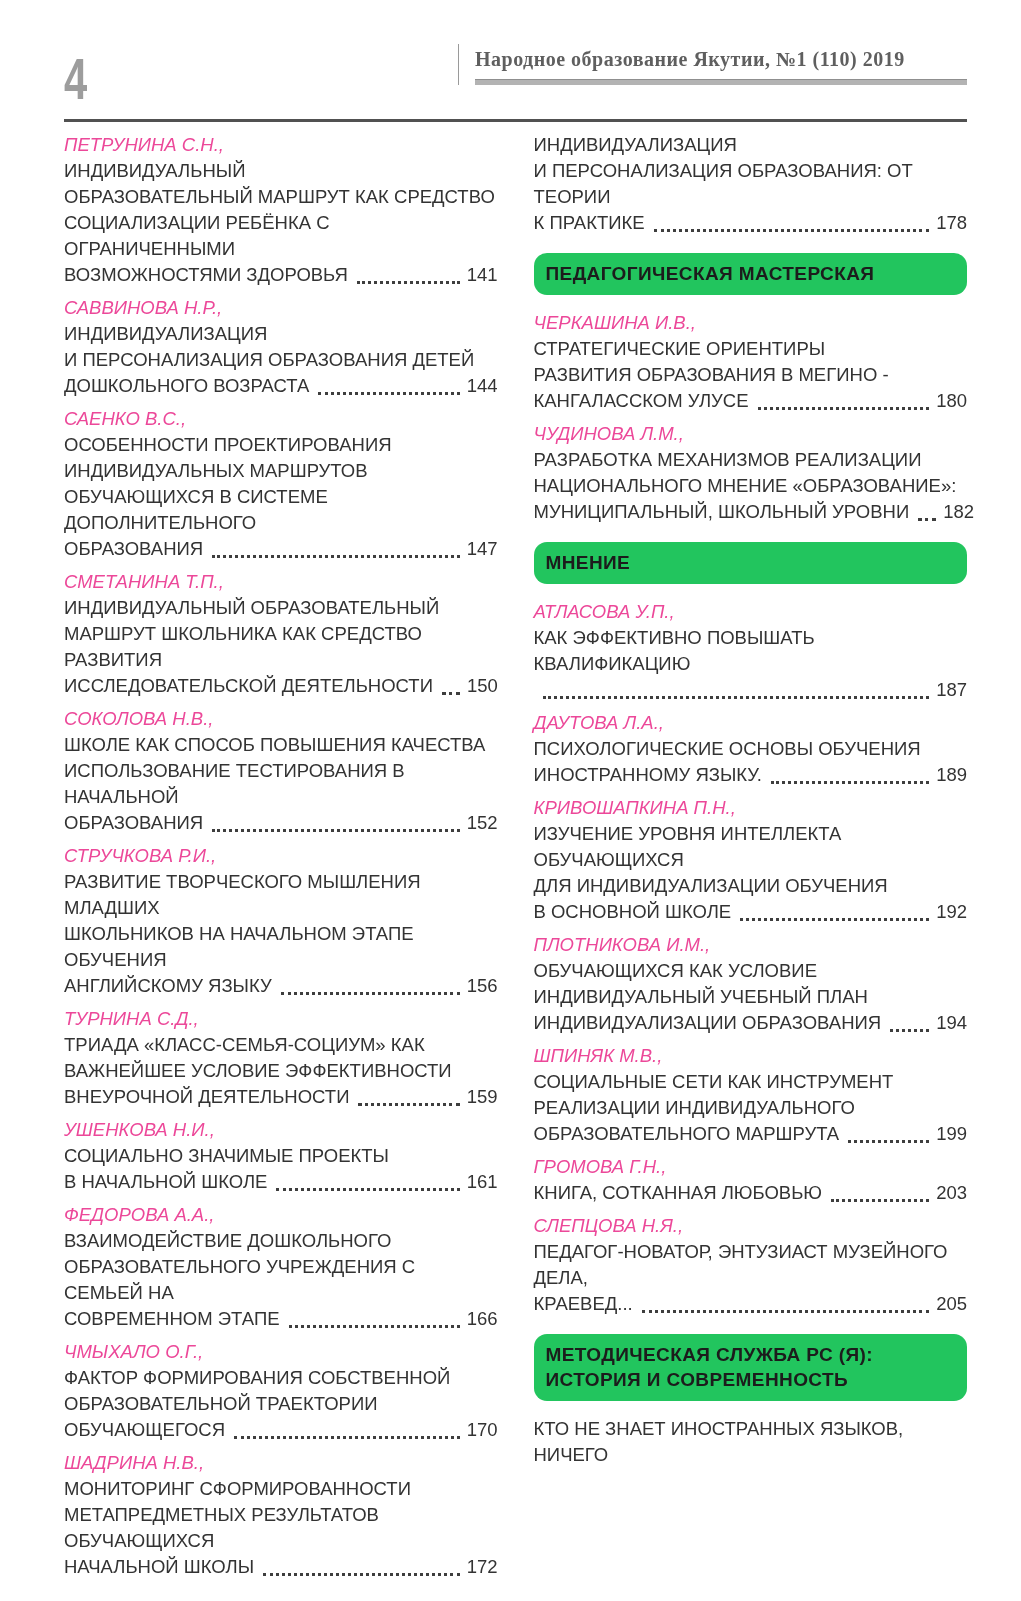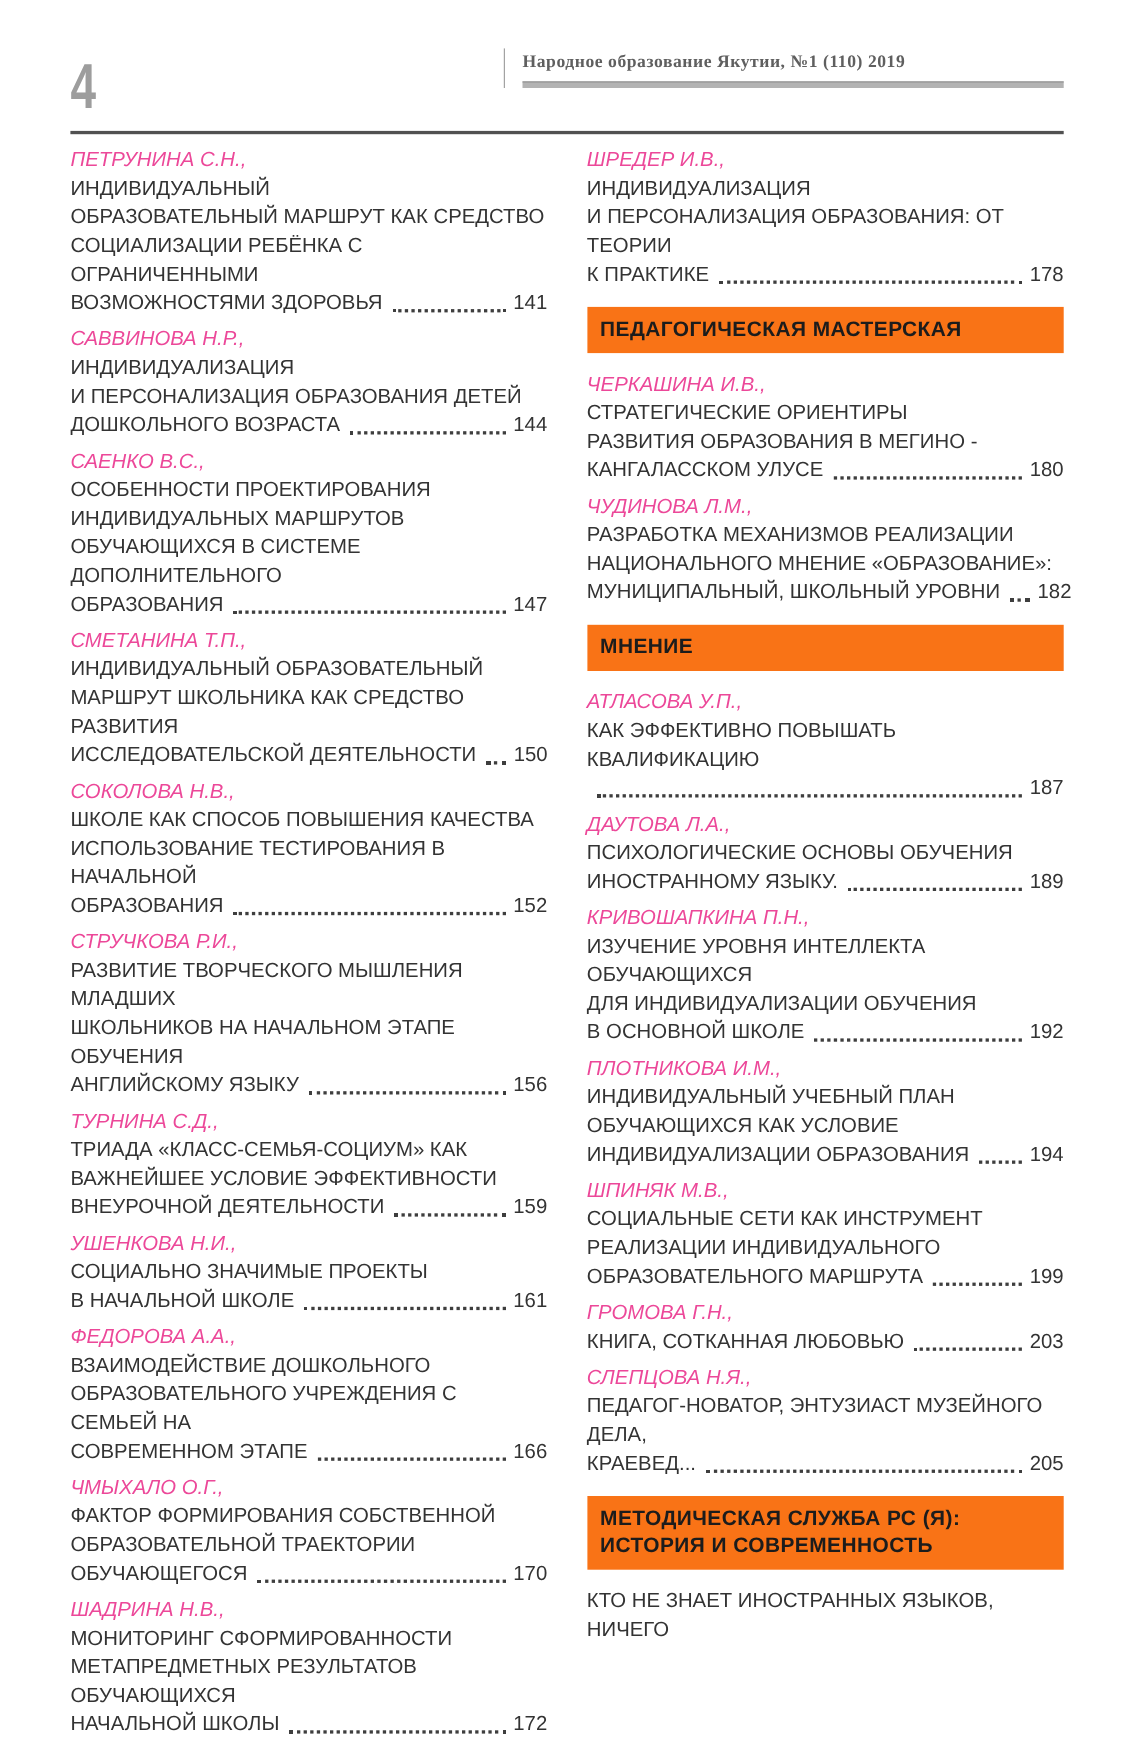--- a/index.html
+++ b/index.html
@@ -15,21 +15,21 @@
   .page-number {
     font-size:58px; font-weight:bold; color:#9d9d9d; line-height:1;
     transform:scaleX(.72); transform-origin:left top; margin-top:6px;
   }
   .journal-title-box {
     margin-left:auto; width:492px;
     border-left:1px solid #9a9a9a; padding:4px 0 0 16px;
   }
   .journal-title {
     font-family:"Liberation Serif", serif; font-weight:bold;
-    font-size:16px; color:#5f5f5f; letter-spacing:.5px; white-space:nowrap;
+    font-size:20px; color:#5f5f5f; letter-spacing:.5px; white-space:nowrap;
   }
   .journal-title-underline {
     height:5px; background:#b3b3b3; margin-top:8px;
     border-top:1px solid #8f8f8f;
   }
   .main-rule { height:3px; background:#515151; margin-top:11px; }
 
   
   .columns { display:flex; gap:36px; padding-top:10px; }
   .col { flex:1 1 0; min-width:0; }
@@ -40,25 +40,26 @@
   .tline-last { display:flex; align-items:flex-end; }
   .tline-last .t { white-space:nowrap; }
   .leader {
     flex:1 1 auto; min-width:18px;
     border-bottom:3px dotted #3e3e3e;
     margin:0 7px 4px 9px;
   }
   .pg { white-space:nowrap; }
 
   .section-bar {
-    background:#f97316; color:#1c1c1c;
+    background:#22c55e; color:#1c1c1c;
     font-weight:bold; font-size:19px; line-height:25px;
     letter-spacing:.4px;
     padding:8px 12px 9px 12px;
     margin:17px 0 15px 0;
+    border-radius:13px;
   }
 </style>
 </head>
 <body>
 
 <div class="page">
 
   <div class="page-header">
     <div class="page-number">4</div>
     <div class="journal-title-box">
@@ -178,21 +179,20 @@
           <div class="tline">МЕТАПРЕДМЕТНЫХ РЕЗУЛЬТАТОВ ОБУЧАЮЩИХСЯ</div>
           <div class="tline tline-last">
             <span class="t">НАЧАЛЬНОЙ ШКОЛЫ</span>
             <span class="leader"></span>
             <span class="pg">172</span>
           </div>
         </div>
       </div>
     <div class="col" id="col-right">
         <div class="entry">
-          <div class="author">ШРЕДЕР И.В.,</div>
           <div class="tline">ИНДИВИДУАЛИЗАЦИЯ</div>
           <div class="tline">И ПЕРСОНАЛИЗАЦИЯ ОБРАЗОВАНИЯ: ОТ ТЕОРИИ</div>
           <div class="tline tline-last">
             <span class="t">К ПРАКТИКЕ</span>
             <span class="leader"></span>
             <span class="pg">178</span>
           </div>
         </div>
         <div class="section-bar">ПЕДАГОГИЧЕСКАЯ МАСТЕРСКАЯ</div>
         <div class="entry">
@@ -238,22 +238,22 @@
           <div class="tline">ИЗУЧЕНИЕ УРОВНЯ ИНТЕЛЛЕКТА ОБУЧАЮЩИХСЯ</div>
           <div class="tline">ДЛЯ ИНДИВИДУАЛИЗАЦИИ ОБУЧЕНИЯ</div>
           <div class="tline tline-last">
             <span class="t">В ОСНОВНОЙ ШКОЛЕ</span>
             <span class="leader"></span>
             <span class="pg">192</span>
           </div>
         </div>
         <div class="entry">
           <div class="author">ПЛОТНИКОВА И.М.,</div>
+          <div class="tline">ОБУЧАЮЩИХСЯ КАК УСЛОВИЕ</div>
           <div class="tline">ИНДИВИДУАЛЬНЫЙ УЧЕБНЫЙ ПЛАН</div>
-          <div class="tline">ОБУЧАЮЩИХСЯ КАК УСЛОВИЕ</div>
           <div class="tline tline-last">
             <span class="t">ИНДИВИДУАЛИЗАЦИИ ОБРАЗОВАНИЯ</span>
             <span class="leader"></span>
             <span class="pg">194</span>
           </div>
         </div>
         <div class="entry">
           <div class="author">ШПИНЯК М.В.,</div>
           <div class="tline">СОЦИАЛЬНЫЕ СЕТИ КАК ИНСТРУМЕНТ</div>
           <div class="tline">РЕАЛИЗАЦИИ ИНДИВИДУАЛЬНОГО</div>

